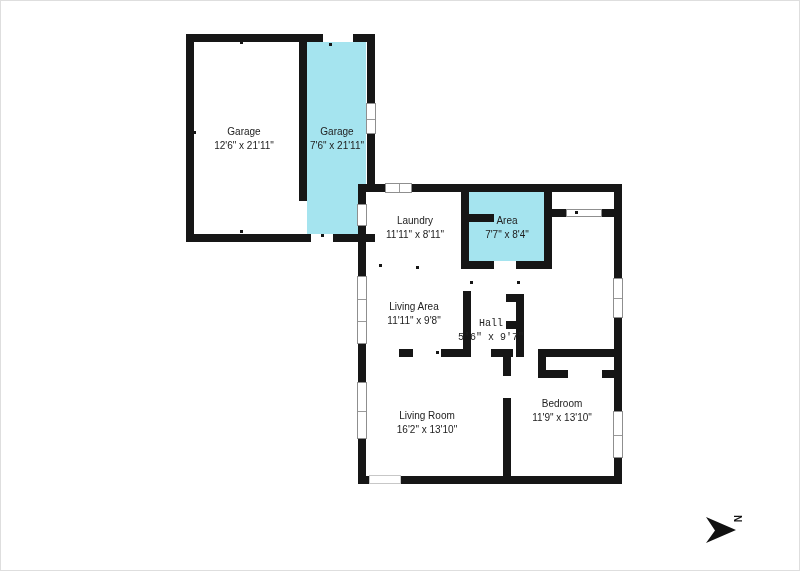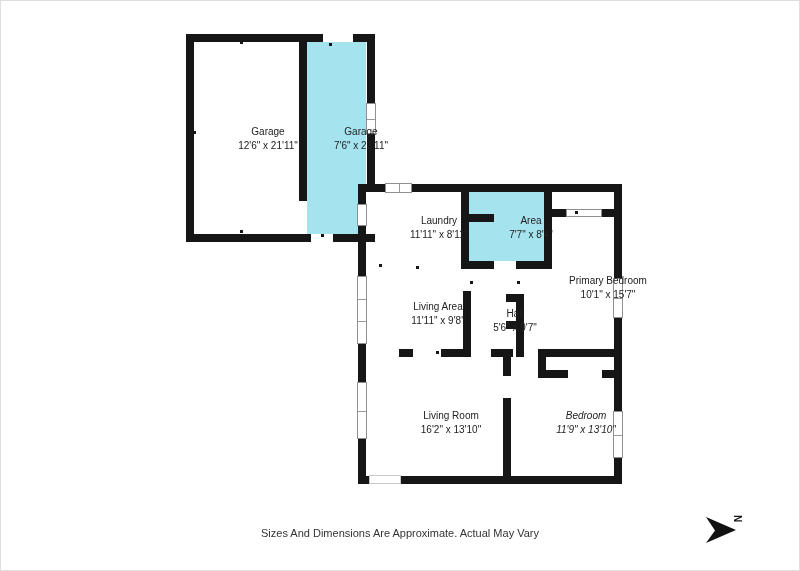--- a/index.html
+++ b/index.html
@@ -9,21 +9,21 @@
     font-family:"Liberation Sans",sans-serif;
   }
   #plan{position:absolute;inset:0;}
   .f{position:absolute;}
   .w{position:absolute;background:#161616;}
   .win{position:absolute;background:#ffffff;border:1px solid #8f8f8f;box-sizing:border-box;}
   .pane{position:absolute;background:#9a9a9a;}
   .tick{position:absolute;width:3px;height:3px;background:#161616;}
   .room-label{
     position:absolute;transform:translate(-50%,-50%);text-align:center;
-    color:#222;font-size:10px;line-height:1.35;white-space:nowrap;margin-left:24px;
+    color:#222;font-size:10px;line-height:1.35;white-space:nowrap;
   }
   .disclaimer{
     position:absolute;top:526px;left:50%;transform:translateX(-50%);
     font-size:11px;color:#333;white-space:nowrap;
   }
   .compass{position:absolute;left:702px;top:508px;}
 </style>
 </head>
 <body>
 
@@ -122,35 +122,30 @@
         <div>11'11" x 8'11"</div>
       </div>
       <div class="room-label" style="left: 506px; top: 226px; color: rgb(34, 34, 34);">
         <div>Area</div>
         <div>7'7" x 8'4"</div>
       </div>
       <div class="room-label" style="left: 413px; top: 312px; color: rgb(34, 34, 34);">
         <div>Living Area</div>
         <div>11'11" x 9'8"</div>
       </div>
-      <div class="room-label" style="left: 490px; top: 319px; color: rgb(34, 34, 34);">
+      <div class="room-label" style="left: 490px; top: 329px; color: rgb(34, 34, 34); font-family: Liberation Mono, monospace;">
         <div>Hall</div>
         <div>5'6" x 9'7"</div>
-      </div>
-      <div class="room-label" style="left: 583px; top: 286px; color: rgb(34, 34, 34);">
-        <div>Primary Bedroom</div>
-        <div>10'1" x 15'7"</div>
       </div>
       <div class="room-label" style="left: 426px; top: 421px; color: rgb(34, 34, 34);">
         <div>Living Room</div>
         <div>16'2" x 13'10"</div>
       </div>
-      <div class="room-label" style="left: 561px; top: 421px; color: rgb(34, 34, 34); font-style: italic;">
+      <div class="room-label" style="left: 561px; top: 409px; color: rgb(34, 34, 34);">
         <div>Bedroom</div>
         <div>11'9" x 13'10"</div>
       </div>
     </div>
-  <div class="disclaimer">Sizes And Dimensions Are Approximate. Actual May Vary</div>
   <svg class="compass" width="46" height="40" viewBox="0 0 46 40">
     <polygon points="3,8 33,21 3,34 12,21.5" fill="#111"></polygon>
     <text transform="translate(31,6) rotate(90)" font-size="10" font-weight="700" font-family="Liberation Sans, sans-serif" fill="#111">N</text>
   </svg>
 </div>
 
 </body></html>

